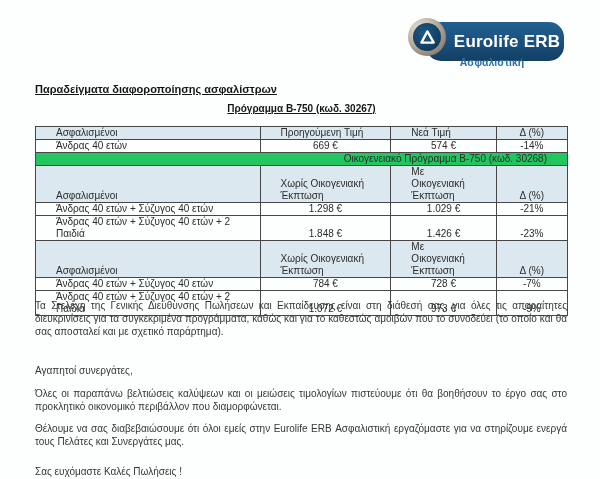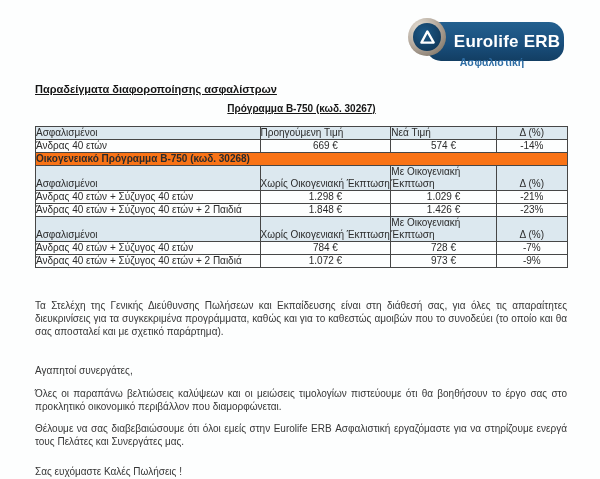--- a/index.html
+++ b/index.html
@@ -51,25 +51,25 @@
   
   .table-wrap { position: absolute; left: 35px; top: 103px; width: 533px; }
   .tbl-title-outer {
     text-align: center; font-weight: bold; font-size: 10px; color: #151515;
     text-decoration: underline; margin-bottom: 12px;
   }
   table.tbl { width: 100%; border-collapse: collapse; table-layout: fixed; }
   table.tbl td {
     border: 1px solid #464646;
     font-size: 10px; line-height: 12px;
-    padding: 0 0; vertical-align: bottom;
+    padding: 0 20px; vertical-align: bottom;
     overflow: hidden;
   }
   tr.hdr td { background: #dce8ef; }
-  tr.sect td { text-align: left; font-weight: bold; background: #f97316; }
+  tr.sect td { text-align: right; font-weight: normal; background: #22c55e; }
   td.num { text-align: center; }
   td.c-delta { text-align: center; }
   tr.row td { height: 13px; }
 
   
   .letter { position: absolute; left: 35px; top: 299px; width: 532px; font-size: 10px; line-height: 13px; color: #363636; }
   .letter p { margin: 0; }
   .p-info { text-align: justify; margin-bottom: 26px !important; }
   .p-salutation { margin-bottom: 10px !important; }
   .p-body1 { text-align: justify; margin-bottom: 9px !important; }

